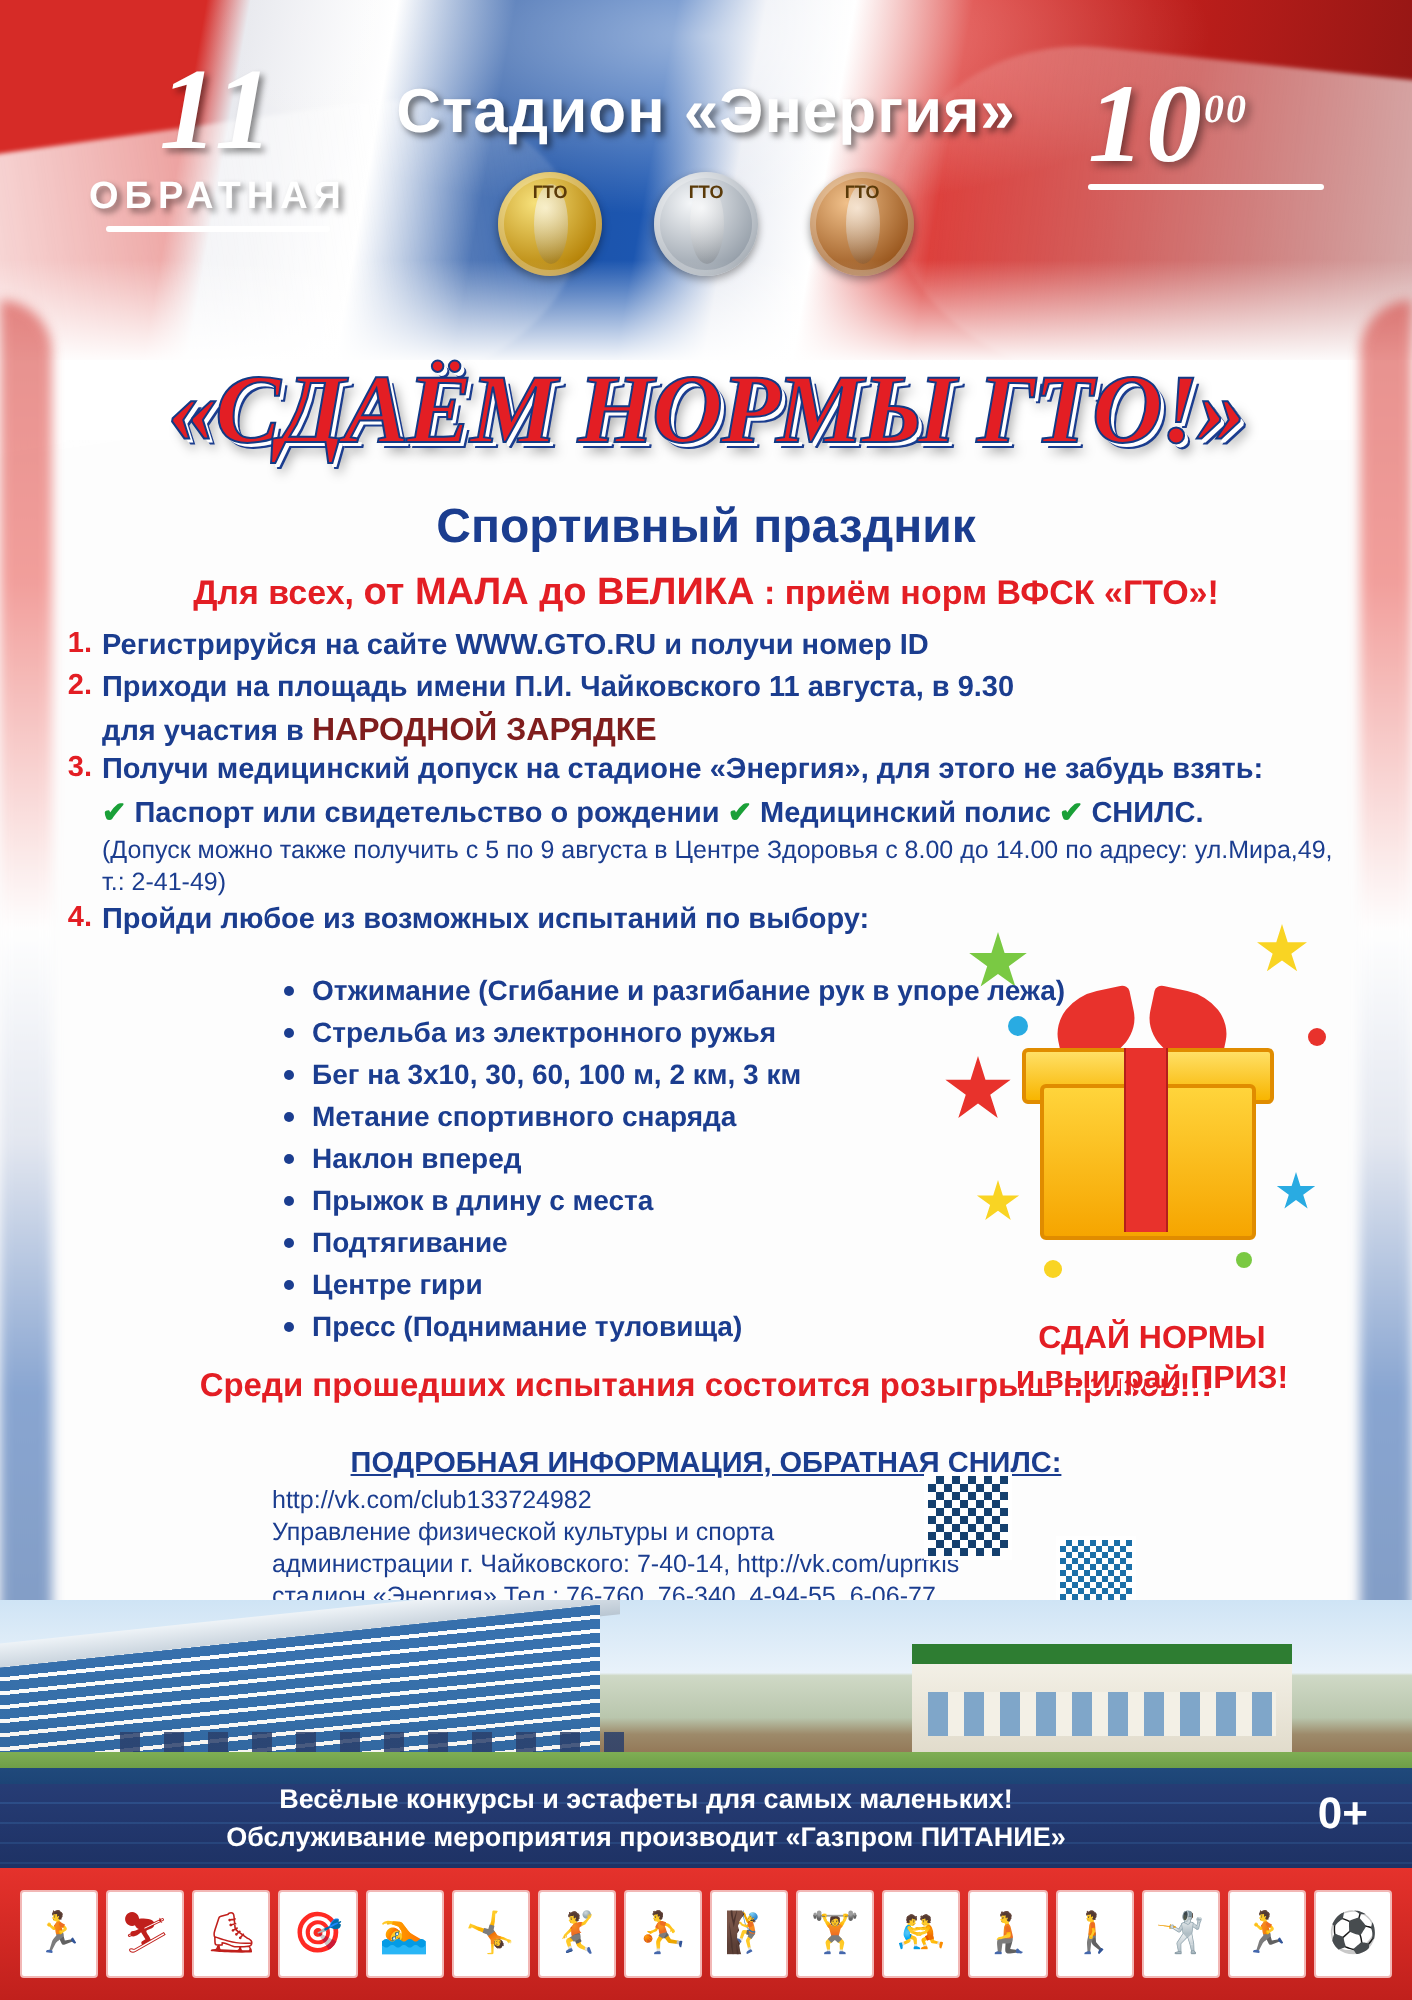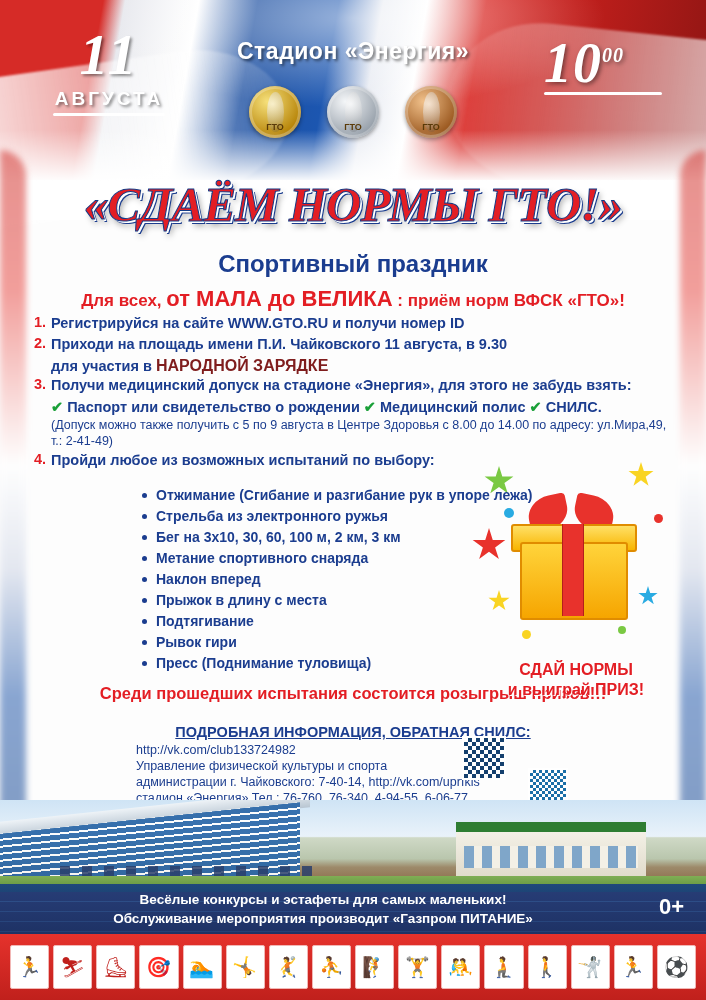--- a/index.html
+++ b/index.html
@@ -48,21 +48,21 @@
     letter-spacing:2px;
   }
   .date-mon{
     font-size:19px;font-weight:bold;letter-spacing:3px;margin-top:4px;
   }
   .date-line{
     width:112px;height:3px;background:#ffffff;margin:3px auto 0;border-radius:2px;
   }
   .stadium-name{
     position:absolute;left:0;right:0;top:38px;text-align:center;
-    color:#ffffff;font-size:23px;font-weight:bold;
+    color:#ffffff;font-size:31px;font-weight:bold;
     text-shadow:2px 2px 3px rgba(0,0,0,.5);
     letter-spacing:.5px;
   }
   .time-badge{
     position:absolute;right:44px;top:30px;color:#ffffff;
     font-family:"Liberation Serif", serif;
     font-style:italic;font-weight:bold;
     text-shadow:2px 2px 4px rgba(0,0,0,.45);
   }
   .time-main{font-size:56px;line-height:50px;letter-spacing:1px;}
@@ -72,21 +72,21 @@
     position:absolute;left:0;right:0;top:86px;display:flex;justify-content:center;gap:26px;
   }
   .medal{
     width:52px;height:52px;border-radius:50%;
     display:flex;align-items:center;justify-content:center;
     box-shadow:0 2px 4px rgba(0,0,0,.4), inset 0 0 0 3px rgba(255,255,255,.25);
     font-size:9px;font-weight:bold;color:#5a3a09;text-align:center;line-height:9px;
   }
   .medal .inner{
     width:17px;height:40px;border-radius:50%;
-    display:flex;align-items:flex-end;justify-content:center;
+    display:flex;align-items:flex-start;justify-content:center;
     background:radial-gradient(circle at 35% 30%, rgba(255,255,255,.65), rgba(0,0,0,.15));
   }
   .m-gold{background:radial-gradient(circle at 35% 30%,#f6e07a,#b8860b 70%,#7d5a06);}
   .m-silver{background:radial-gradient(circle at 35% 30%,#f4f6f8,#9aa3ad 70%,#6a727b);}
   .m-bronze{background:radial-gradient(circle at 35% 30%,#f0c08a,#9d5b22 70%,#6d3a11);}
 
   
   .left-edge{
     position:absolute;left:0;top:150px;width:26px;height:700px;
     background:linear-gradient(180deg,#d0342f,#e9524c 20%,#ffffff 45%,#cfd6e6 60%,#2b5fae 78%,#1b4a92);
@@ -117,21 +117,21 @@
   }
   .subtitle{
     position:absolute;left:0;right:0;top:250px;text-align:center;
     font-size:24px;font-weight:bold;color:#1b3d8f;
     text-shadow:1px 1px 0 rgba(255,255,255,.9);
   }
   .tagline{
     position:absolute;left:0;right:0;top:286px;text-align:center;
     font-size:17px;font-weight:bold;color:#e31e24;
   }
-  .tagline .big{font-size:22px;}
+  .tagline .big{font-size:19px;}
 
   
   .content{
     position:absolute;left:26px;top:314px;width:654px;
     font-size:14.5px;color:#1b3d8f;
   }
   .step{
     display:flex;align-items:flex-start;margin-bottom:2px;
   }
   .step .num{
@@ -285,21 +285,21 @@
 <body>
 
 <div class="poster">
 
   <div class="topband">
     <div class="swoosh1"></div>
     <div class="swoosh2"></div>
 
     <div class="date-badge">
       <div class="date-num">11</div>
-      <div class="date-mon">АВГУСТА</div>
+      <div class="date-mon">ОБРАТНАЯ</div>
       <div class="date-line"></div>
     </div>
 
     <div class="stadium-name">Стадион «Энергия»</div>
 
     <div class="time-badge">
       <div class="time-main"><span>10</span><span class="time-sup">00</span></div>
       <div class="time-line"></div>
     </div>
 
@@ -383,21 +383,21 @@
     </div>
 
     <ul class="bullets">
       <li>Отжимание (Сгибание и разгибание рук в упоре лежа)</li>
       <li>Стрельба из электронного ружья</li>
       <li>Бег на 3х10, 30, 60, 100 м, 2 км, 3 км</li>
       <li>Метание спортивного снаряда</li>
       <li>Наклон вперед</li>
       <li>Прыжок в длину с места</li>
       <li>Подтягивание</li>
-      <li>Рывок гири</li>
+      <li>Центре гири</li>
       <li>Пресс (Поднимание туловища)</li>
     </ul>
 
     <div class="lottery">Среди прошедших испытания состоится розыгрыш призов!!!</div>
   </div>
 
   <div class="gift-caption">
     <div>СДАЙ НОРМЫ</div>
     <div>и выиграй ПРИЗ!</div>
   </div>

